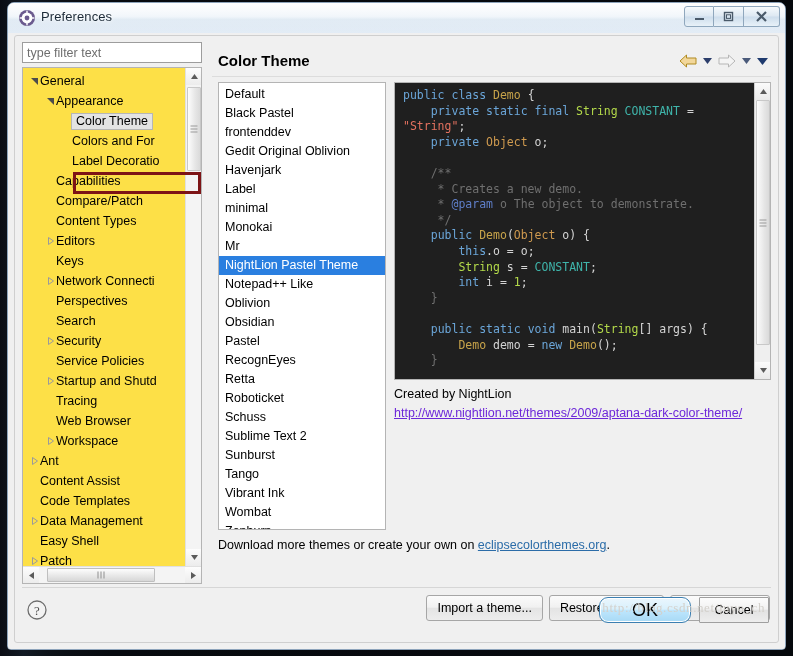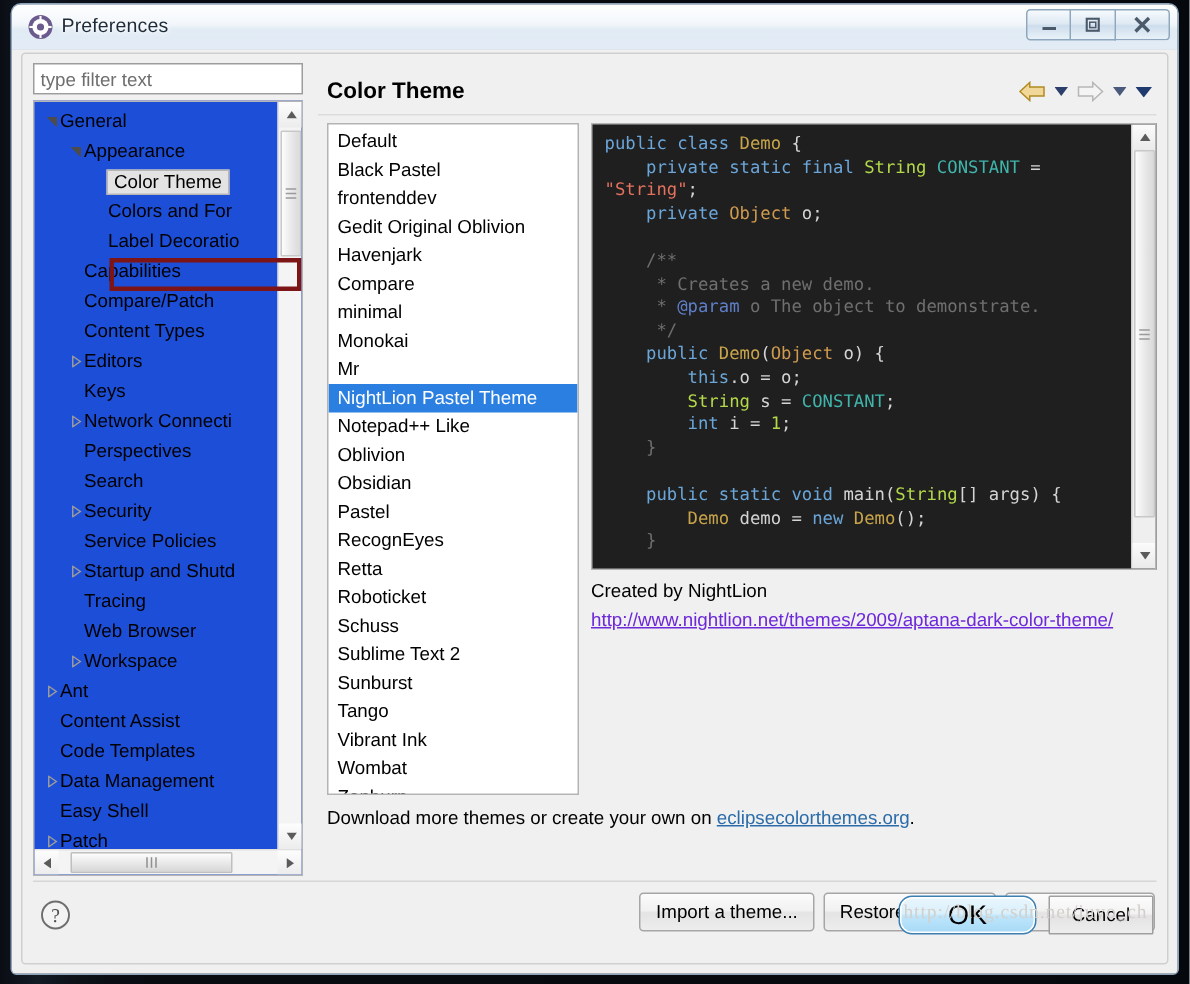--- a/index.html
+++ b/index.html
@@ -84,21 +84,21 @@
     border:1px solid #9d9d9d;
     background:#fff;
     font-family:"Liberation Sans", sans-serif;
     font-size:12.5px;color:#000;
     padding:0 4px;
     outline:none;
   }
   #filter-input::placeholder{color:#6e6e6e;opacity:1;}
   #tree-wrap{
     position:absolute;left:0;top:25px;width:180px;bottom:0;
-    background:#1d4ed8;border:1px solid #b4b4b4;box-sizing:border-box;
+    background:#fde047;border:1px solid #b4b4b4;box-sizing:border-box;
     overflow:hidden;
   }
   #tree{
     position:absolute;left:0;top:0;right:16px;bottom:17px;
     overflow:hidden;
     padding-top:2px;
   }
   .trow{
     position:relative;height:20px;line-height:20px;
     white-space:nowrap;font-size:12.5px;color:#000;
@@ -447,21 +447,21 @@
           </div>
 
           <hr class="ruler">
 
           <div id="theme-list">
               <div class="titem">Default</div>
               <div class="titem">Black Pastel</div>
               <div class="titem">frontenddev</div>
               <div class="titem">Gedit Original Oblivion</div>
               <div class="titem">Havenjark</div>
-              <div class="titem">Compare</div>
+              <div class="titem">Label</div>
               <div class="titem">minimal</div>
               <div class="titem">Monokai</div>
               <div class="titem">Mr</div>
               <div class="titem sel">NightLion Pastel Theme</div>
               <div class="titem">Notepad++ Like</div>
               <div class="titem">Oblivion</div>
               <div class="titem">Obsidian</div>
               <div class="titem">Pastel</div>
               <div class="titem">RecognEyes</div>
               <div class="titem">Retta</div>

